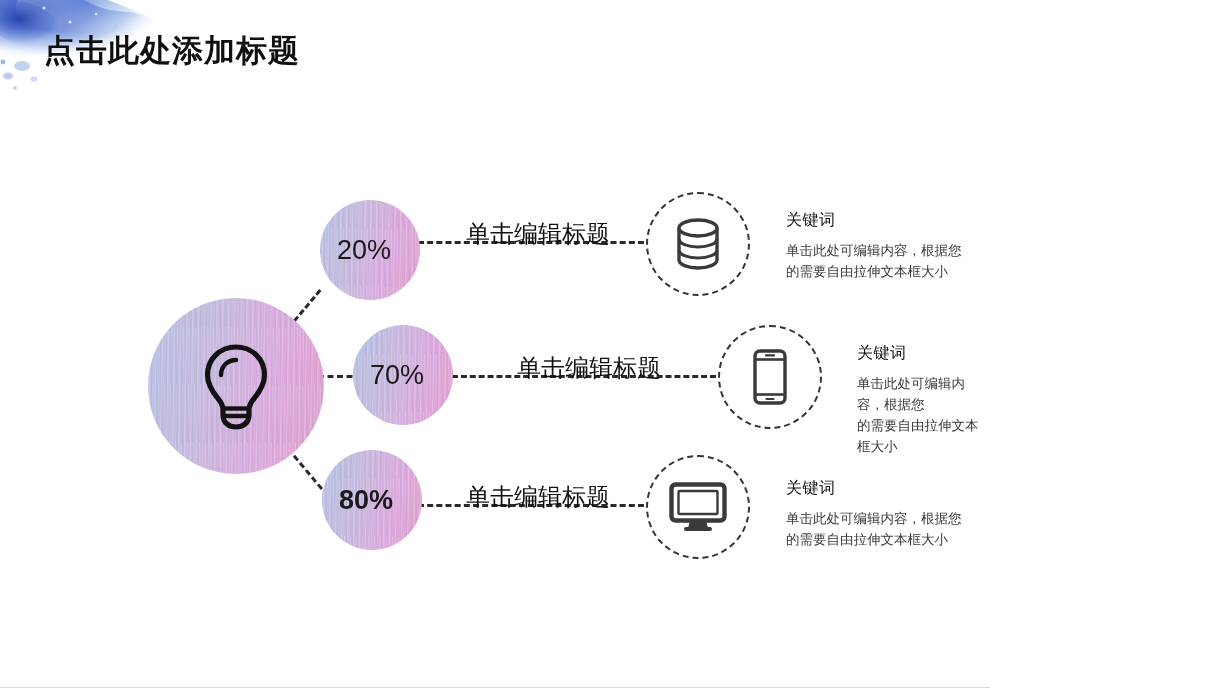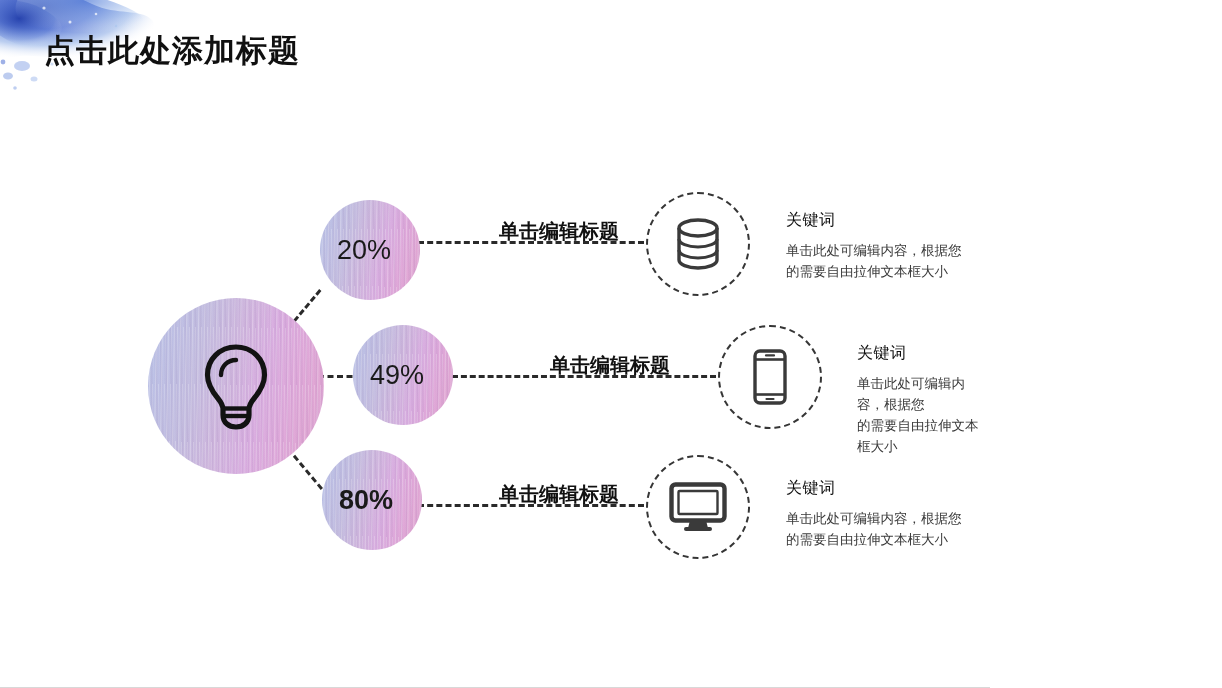--- a/index.html
+++ b/index.html
@@ -95,26 +95,25 @@
   .dash-line {
     position: absolute;
     border-top: 3px dashed #2a2a2a;
     height: 0;
     transform-origin: 0 50%;
   }
 
   
   .mid-label {
     position: absolute;
-    font-size: 20px;
-    font-weight: bold;
+    font-size: 24px;
+    font-weight: normal;
     color: #111111;
     white-space: nowrap;
     background: transparent;
-    margin-left: 33px;
   }
 
   
   .icon-circle {
     position: absolute;
     width: 100px;
     height: 100px;
     border-radius: 50%;
     border: 2px dashed #353535;
     display: flex;
@@ -211,21 +210,21 @@
         <line x1="25.5" y1="66.5" x2="50.5" y2="66.5" stroke="#121212" stroke-width="4.4"></line>
         <line x1="26" y1="74" x2="50" y2="74" stroke="#121212" stroke-width="4.4"></line>
       </svg>
     </span>
   </div>
 
   <div id="node-0" class="wc-circle">
     <span class="pct">20%</span>
   </div>
   <div id="node-1" class="wc-circle">
-    <span class="pct">49%</span>
+    <span class="pct">70%</span>
   </div>
   <div id="node-2" class="wc-circle">
     <span class="pct">80%</span>
   </div>
 
   <div class="mid-label" style="left:466px; top:218px;">单击编辑标题</div>
   <div class="mid-label" style="left:517px; top:352px;">单击编辑标题</div>
   <div class="mid-label" style="left:466px; top:481px;">单击编辑标题</div>
 
   <div class="icon-circle" style="left:646px; top:192px;">

